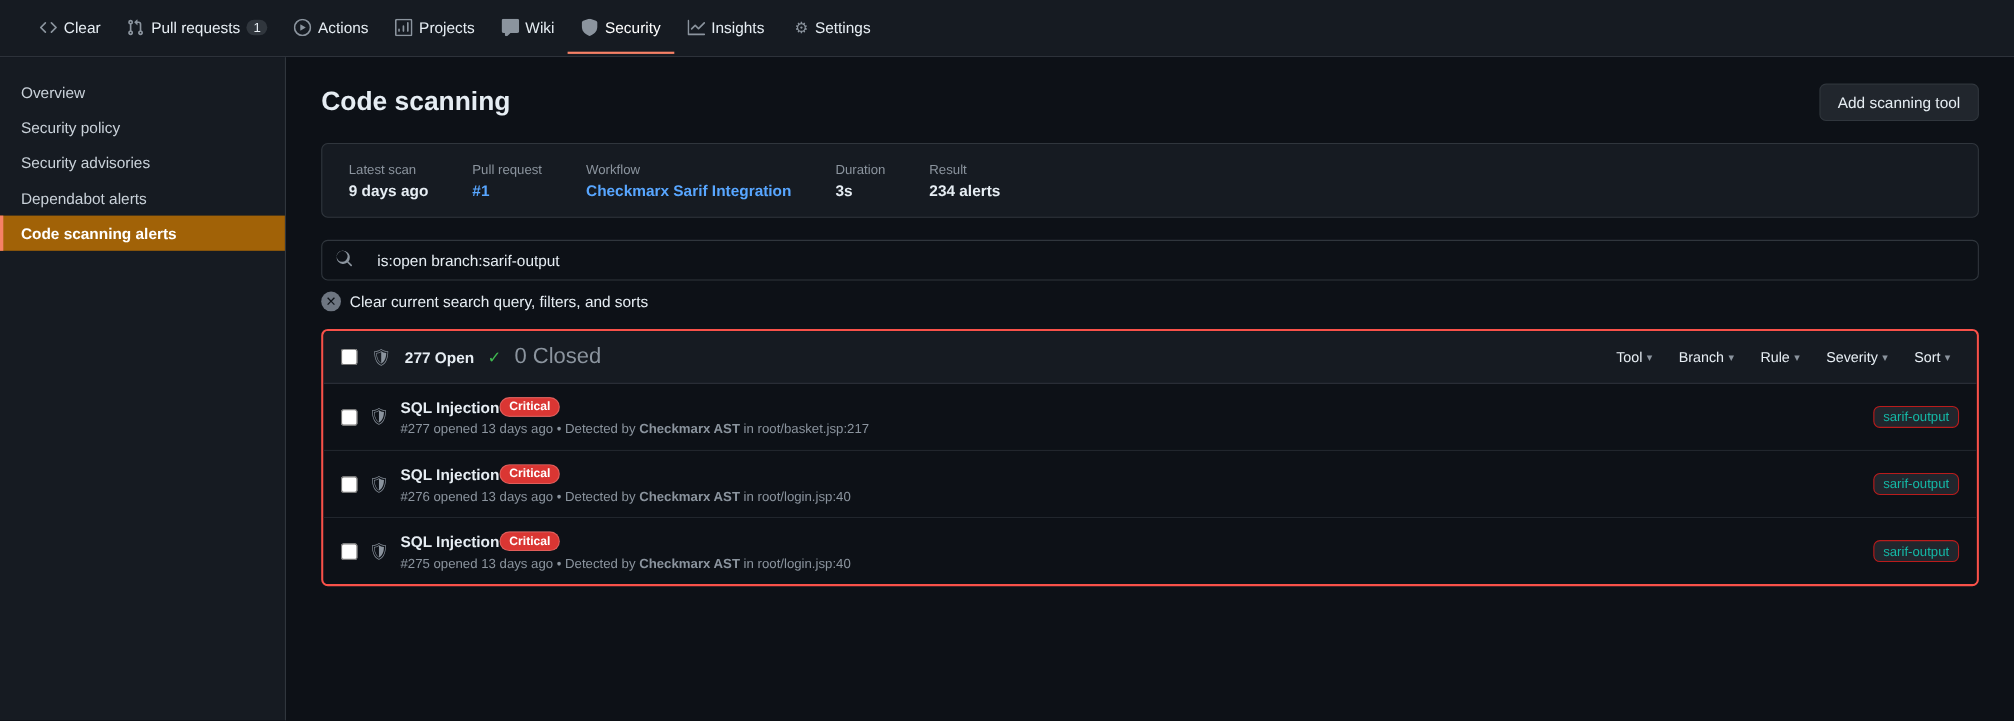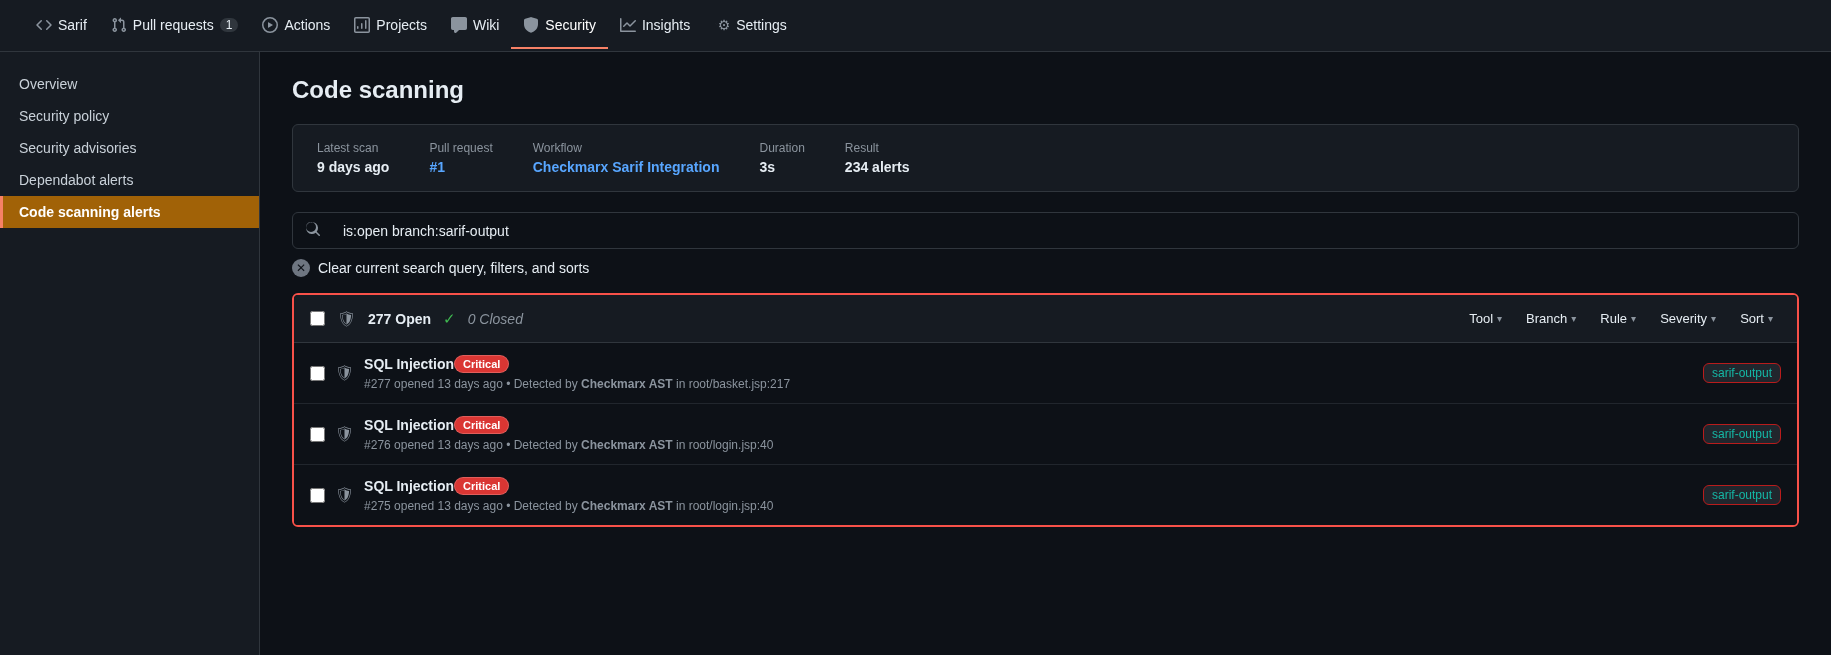--- a/index.html
+++ b/index.html
@@ -207,22 +207,21 @@
       align-items: center;
       gap: 12px;
     }
     .open-count {
       font-weight: 600;
       color: #e6edf3;
       font-size: 14px;
     }
     .closed-count {
       color: #8b949e;
-      font-size: 14px;
-      font-style: italic;
+      font-size: 20px;
     }
     .table-header-right {
       display: flex;
       align-items: flex-end;
       gap: 8px;
     }
 
     .filter-btn {
       background: transparent;
       border: none;
@@ -322,21 +321,21 @@
 </head>
 <body>
 
 <nav class="top-nav">
   <a class="nav-item">
     <span class="nav-icon">
       <svg width="16" height="16" viewBox="0 0 16 16" fill="currentColor">
           <path d="M4.72 3.22a.75.75 0 011.06 1.06L2.06 8l3.72 3.72a.75.75 0 11-1.06 1.06L.47 8.53a.75.75 0 010-1.06l4.25-4.25zm6.56 0a.75.75 0 10-1.06 1.06L13.94 8l-3.72 3.72a.75.75 0 101.06 1.06l4.25-4.25a.75.75 0 000-1.06l-4.25-4.25z"></path>
         </svg>
     </span>
-    <span>Sarif</span>
+    <span>Clear</span>
   </a>
   <a class="nav-item">
     <span class="nav-icon">
       <svg width="16" height="16" viewBox="0 0 16 16" fill="currentColor">
           <path d="M7.177 3.073L9.573.677A.25.25 0 0110 .854v4.792a.25.25 0 01-.427.177L7.177 3.427a.25.25 0 010-.354zM3.75 2.5a.75.75 0 100 1.5.75.75 0 000-1.5zm-2.25.75a2.25 2.25 0 113 2.122v5.256a2.251 2.251 0 11-1.5 0V5.372A2.25 2.25 0 011.5 3.25zM11 2.5h-1V4h1a1 1 0 011 1v5.628a2.251 2.251 0 101.5 0V5A2.5 2.5 0 0011 2.5zm1 10.25a.75.75 0 111.5 0 .75.75 0 01-1.5 0zM3.75 12a.75.75 0 100 1.5.75.75 0 000-1.5z"></path>
         </svg>
     </span>
     <span>Pull requests</span>
     <span class="badge">1</span>
   </a>
@@ -408,20 +407,21 @@
     </div>
     <div class="sidebar-item active">
       <span>Code scanning alerts</span>
     </div>
   </aside>
 
   <main class="content">
 
     <div class="content-header">
       <h1 class="page-title">Code scanning</h1>
+      <button class="btn-primary">Add scanning tool</button>
     </div>
 
     <div class="scan-info-card">
       <div class="scan-info-item">
         <div class="scan-info-label">Latest scan</div>
         <div class="scan-info-value">9 days ago</div>
       </div>
       <div class="scan-info-item">
         <div class="scan-info-label">Pull request</div>
         <div class="scan-info-value link">#1</div>

